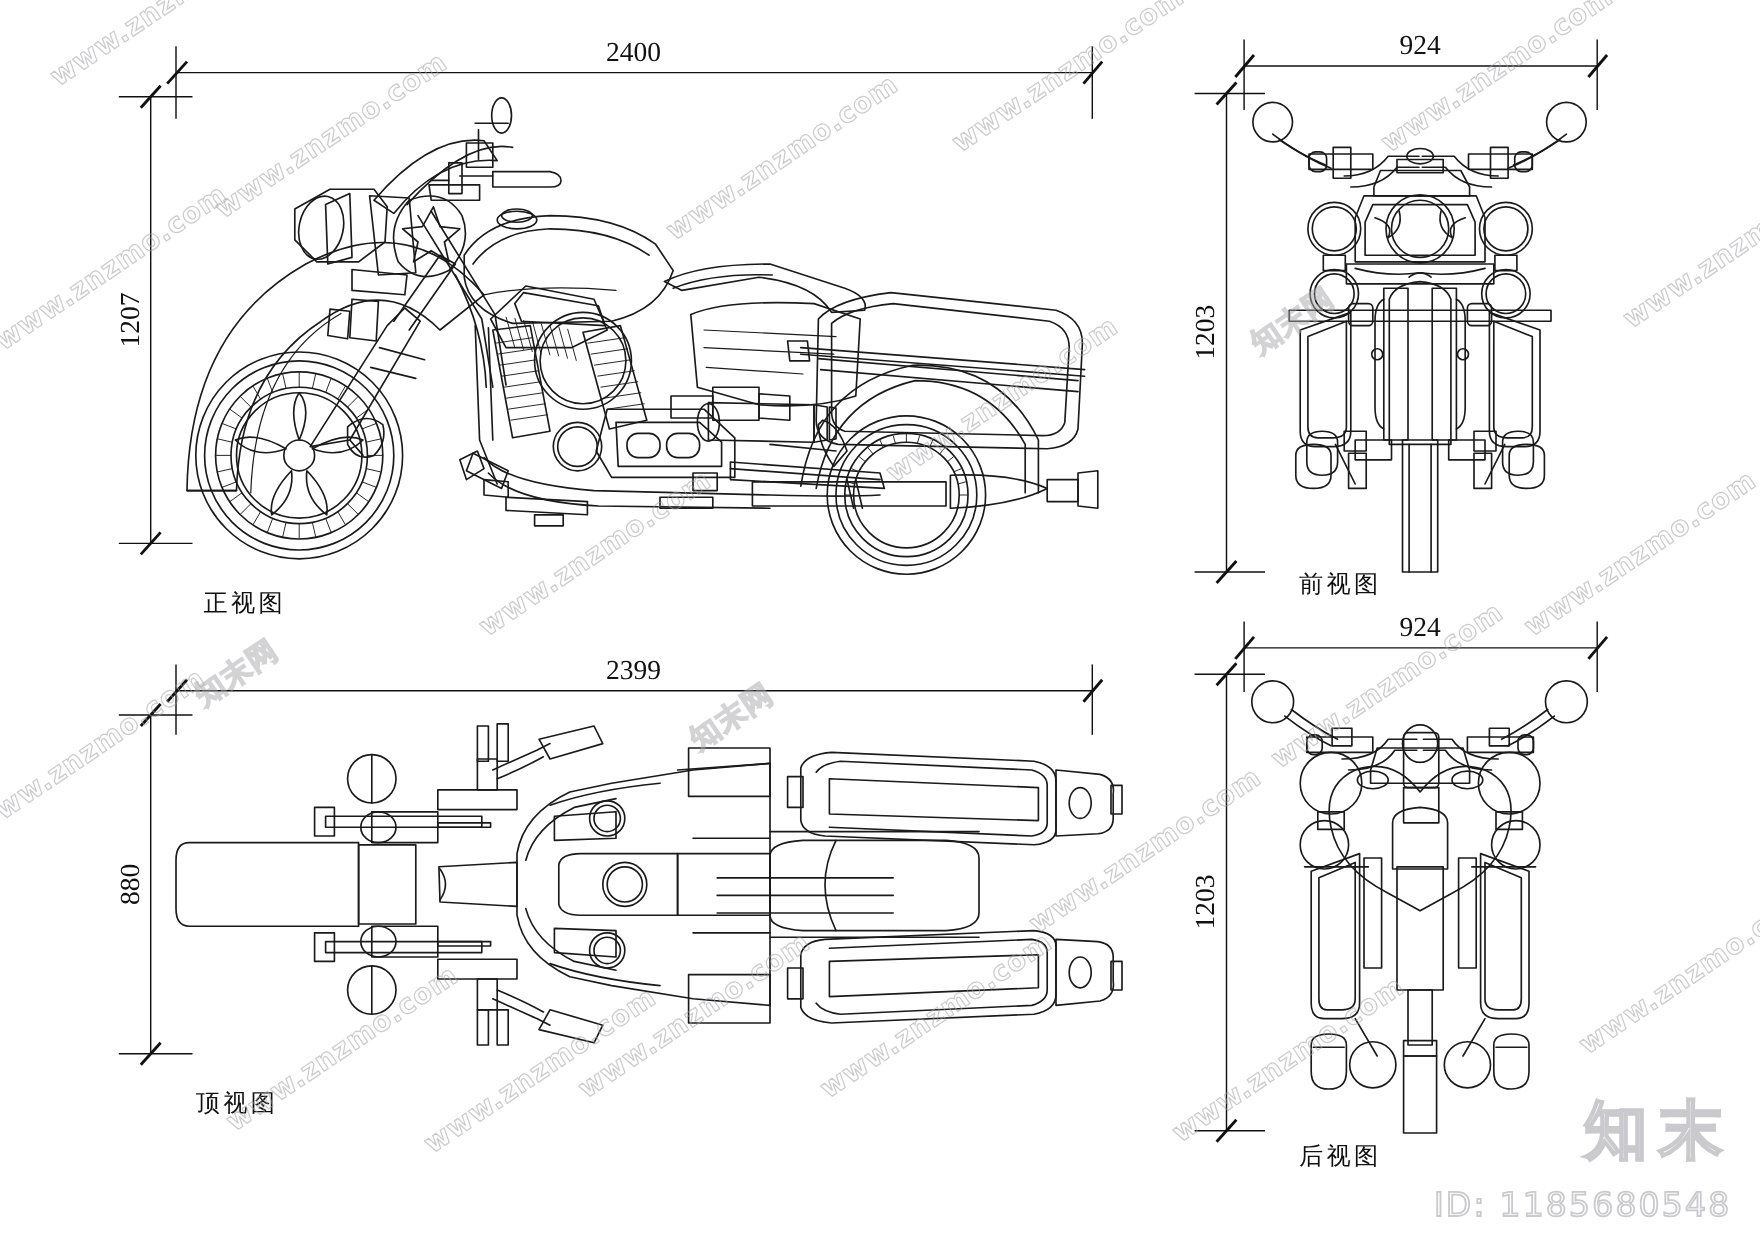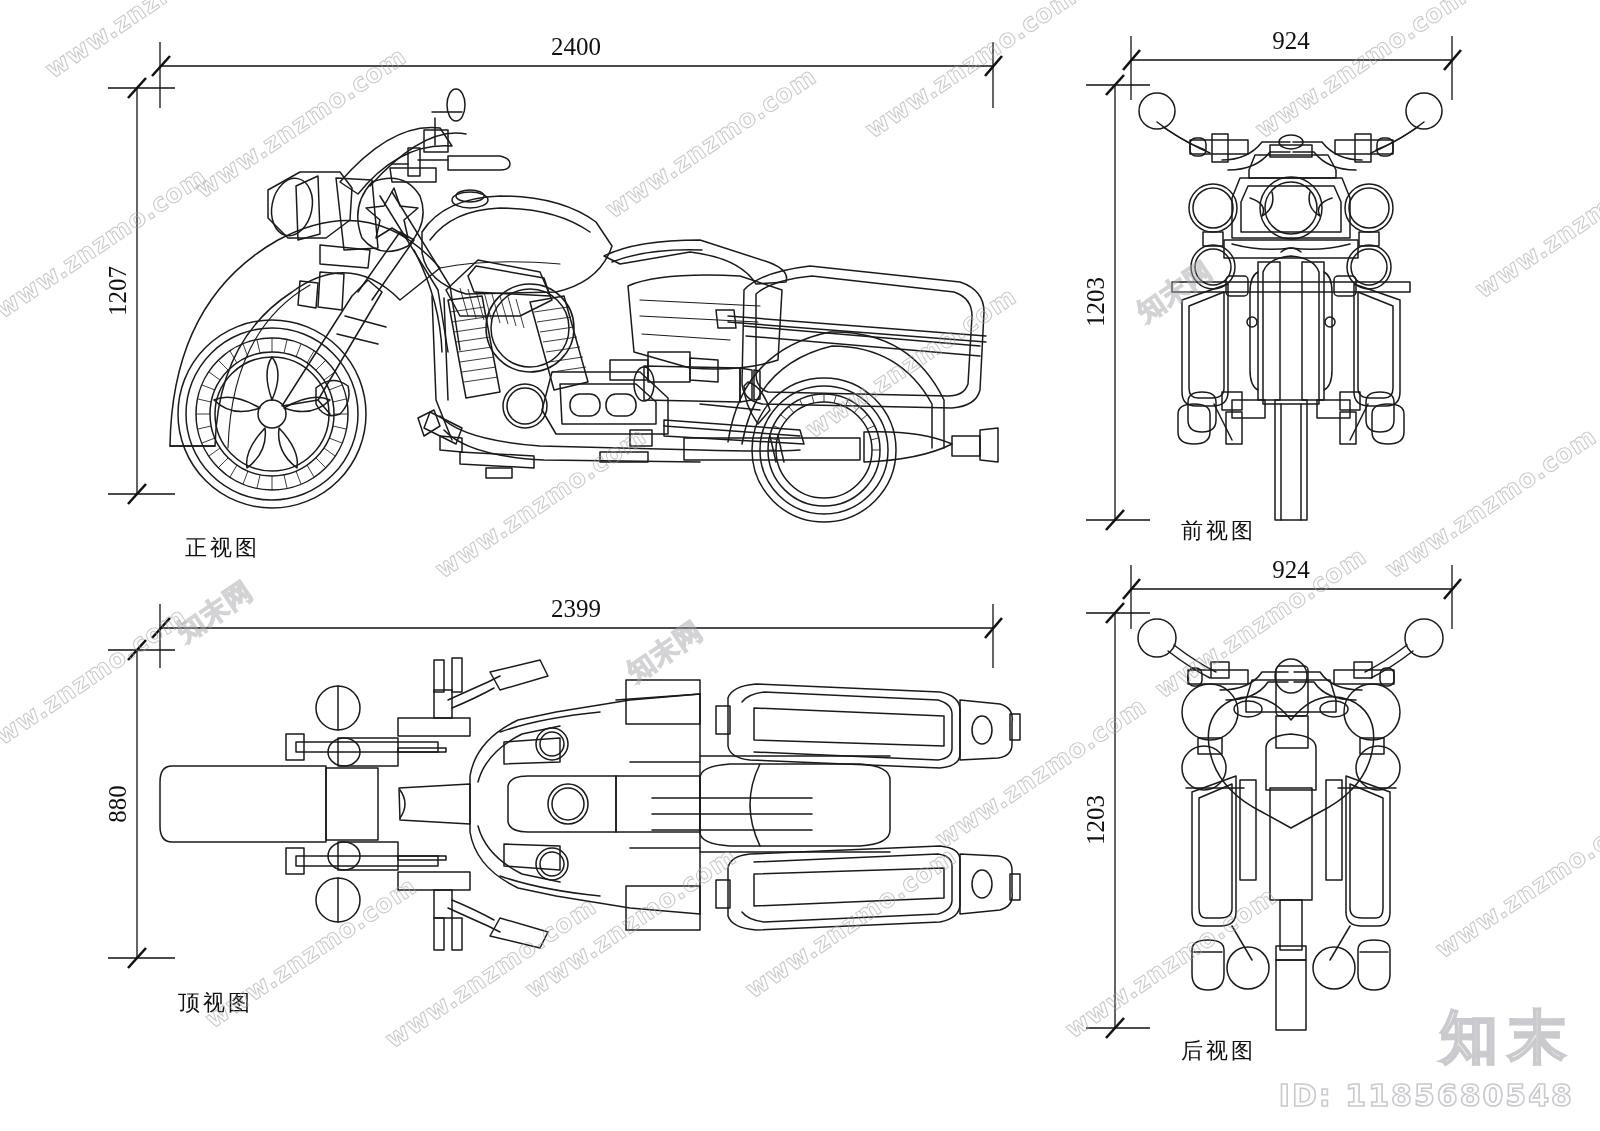--- a/index.html
+++ b/index.html
@@ -10,25 +10,25 @@
   
   .wm-layer{position:absolute;inset:0;pointer-events:none;z-index:5;}
   .wm{position:absolute;white-space:nowrap;font-family:"DejaVu Sans",sans-serif;
       font-weight:bold;color:transparent;
       -webkit-text-stroke:1.1px rgba(160,160,165,.55);
       transform-origin:left top;letter-spacing:1px;}
   .wm.url{font-size:25px;transform:rotate(-34deg);}
   .wm.cn{font-size:27px;transform:rotate(-34deg);-webkit-text-stroke:1.3px rgba(168,168,172,.5);}
 
   
-  .brand{position:absolute;right:24px;bottom:54px;z-index:8;}
+  .brand{position:absolute;right:24px;bottom:64px;z-index:8;}
   .brand-mark{font-family:"DejaVu Sans",sans-serif;font-weight:bold;font-size:58px;
               color:transparent;-webkit-text-stroke:2px #c9c9ce;letter-spacing:10px;}
   .brand-id{position:absolute;right:26px;bottom:18px;z-index:8;
-            font-family:"DejaVu Sans",sans-serif;font-weight:bold;font-size:30px;
+            font-family:"DejaVu Sans",sans-serif;font-weight:normal;font-size:30px;
             color:transparent;-webkit-text-stroke:1.6px #c9c9ce;letter-spacing:2px;}
 
   
   svg.dwg{position:absolute;left:0;top:0;width:1600px;height:1131px;z-index:3;}
   .ln{fill:none;stroke:#1a1a1a;stroke-width:1.5;stroke-linejoin:round;stroke-linecap:round;}
   .ln-t{fill:none;stroke:#1a1a1a;stroke-width:1.1;stroke-linejoin:round;stroke-linecap:round;}
   .ln-h{fill:none;stroke:#1a1a1a;stroke-width:0.85;}
   .dim{fill:none;stroke:#111;stroke-width:1.3;}
   .dimx{fill:none;stroke:#111;stroke-width:2.6;stroke-linecap:butt;}
   .dimtxt{font-family:"Liberation Serif",serif;font-size:25px;fill:#111;}

